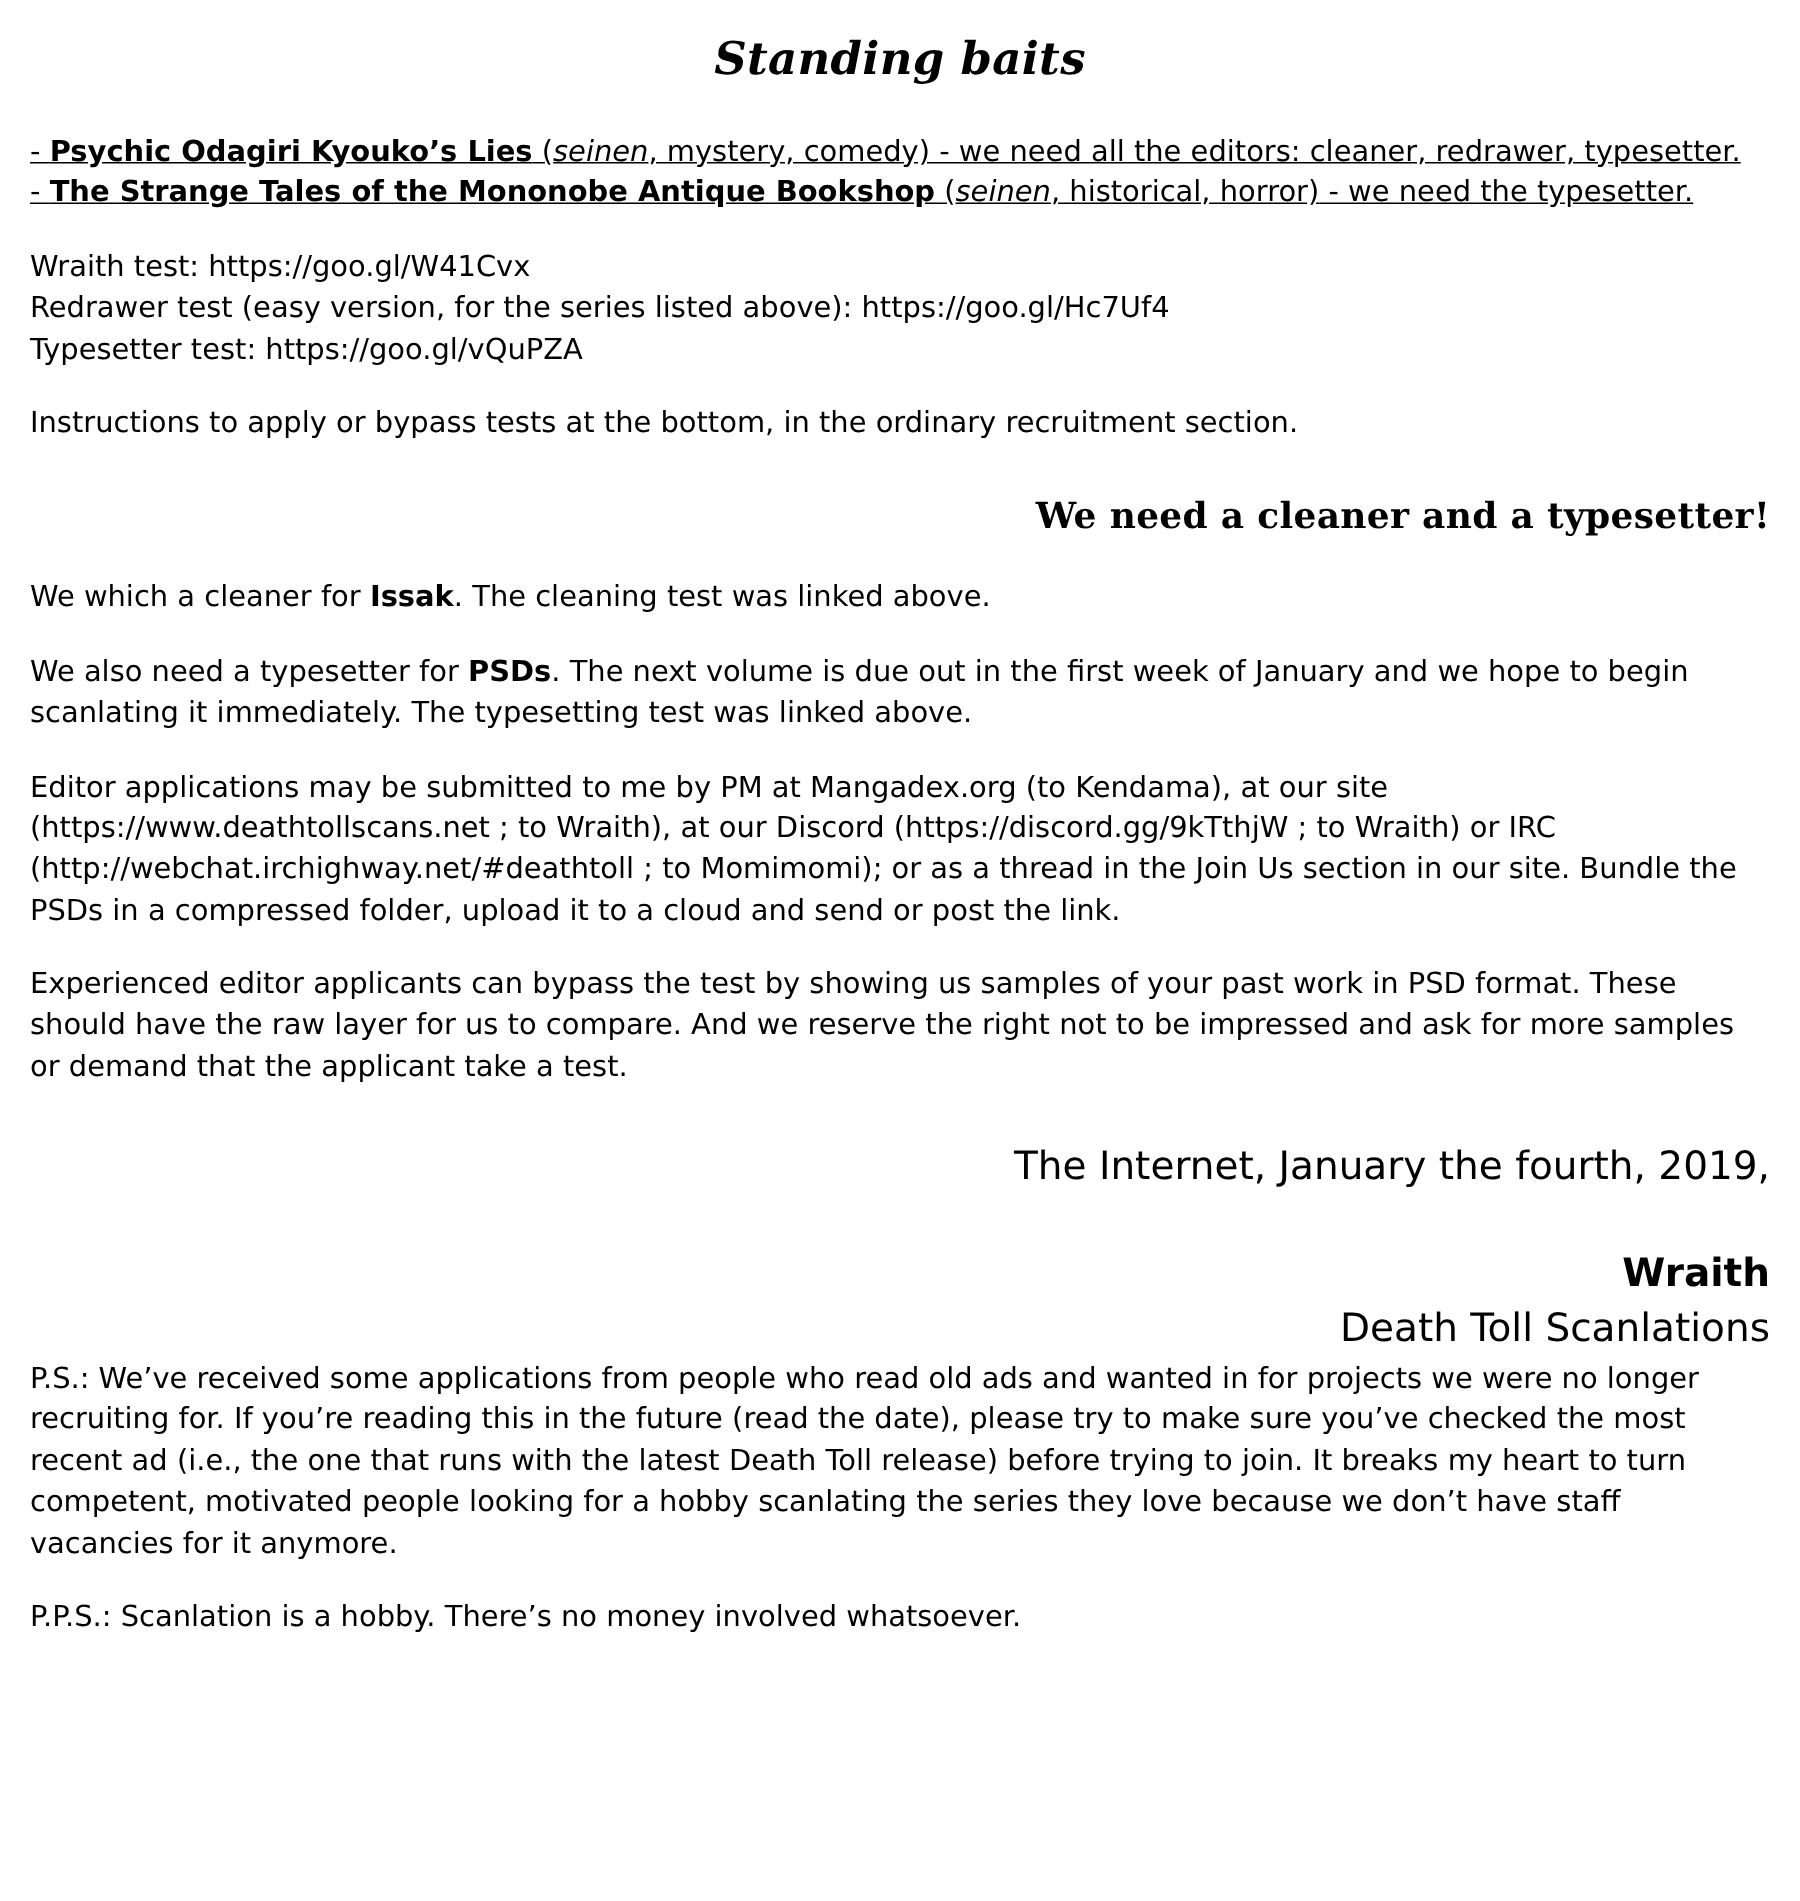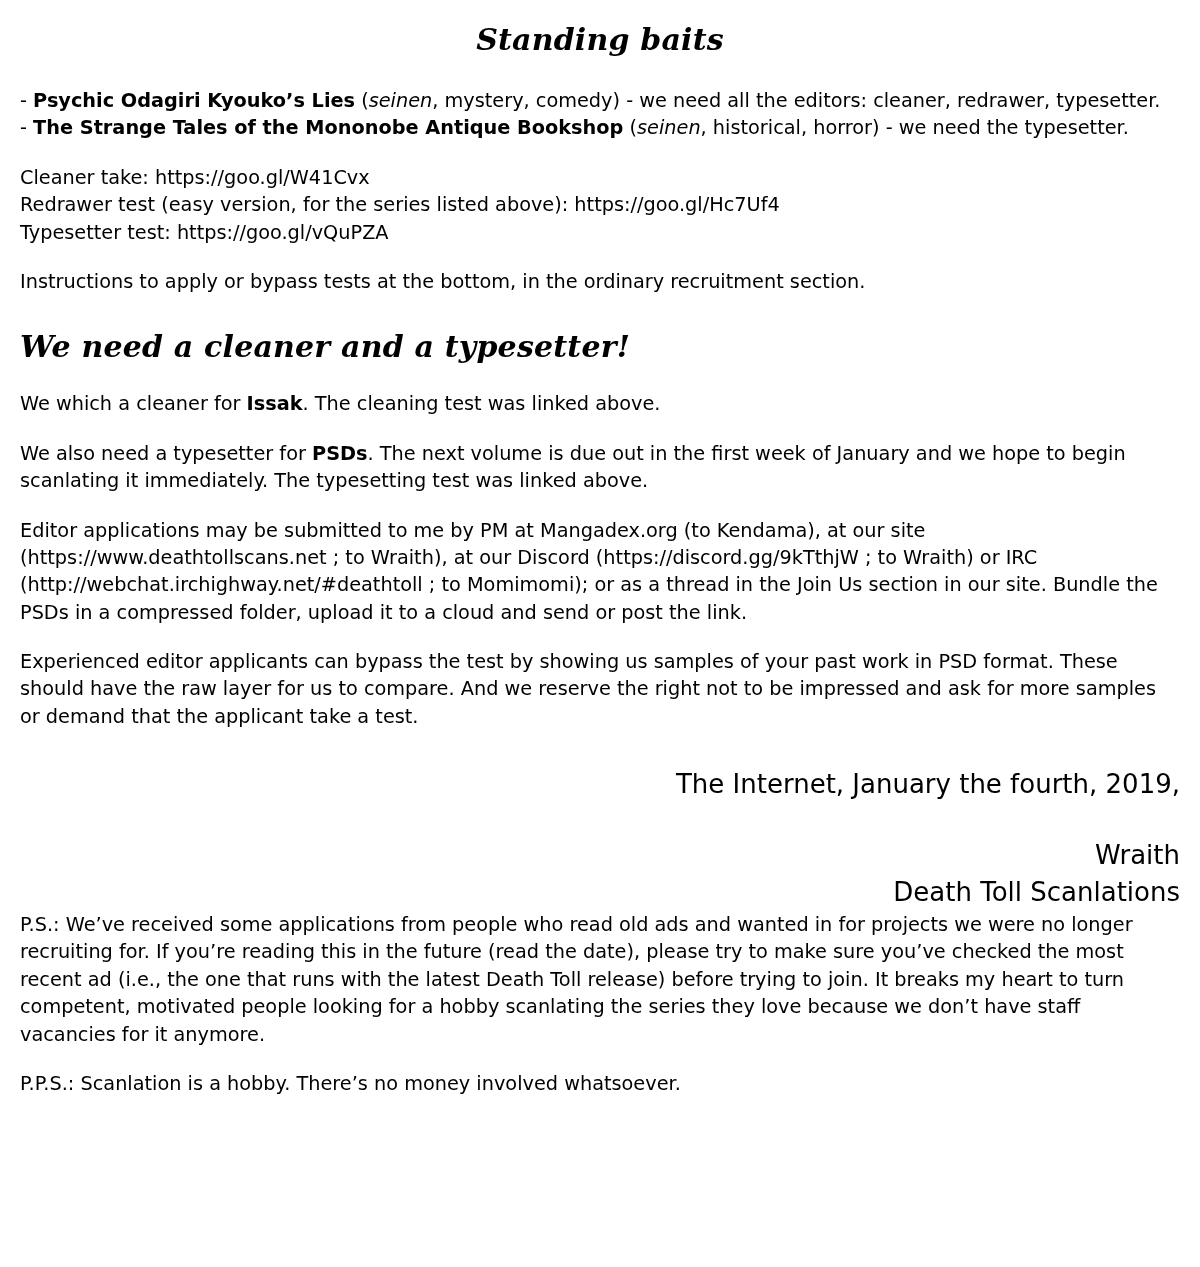--- a/index.html
+++ b/index.html
@@ -22,39 +22,39 @@
     font-family: "DejaVu Serif", serif;
     font-style: italic;
     font-weight: bold;
     font-size: 30px;
     text-align: center;
     margin: 8px 0 30px 0;
     letter-spacing: 0.2px;
   }
   h2.section-title {
     font-family: "DejaVu Serif", serif;
-    font-style: italic;
     font-weight: bold;
-    font-size: 30px;
-    text-align: left;
+    font-size: 24px;
+    text-align: right;
     margin: 34px 0 26px 0;
     letter-spacing: 0.2px;
   }
   p.para {
     font-family: "DejaVu Sans", sans-serif;
     font-size: 19.3px;
     line-height: 1.42;
     margin: 0 0 22px 0;
     text-align: left;
   }
   .list-line {
     font-family: "DejaVu Sans", sans-serif;
     font-size: 19.3px;
     line-height: 1.42;
     margin: 0;
+    text-decoration: underline;
   }
   .link-line {
     font-family: "DejaVu Sans", sans-serif;
     font-size: 19.3px;
     line-height: 1.42;
     margin: 0;
   }
   .block {
     margin: 0 0 22px 0;
   }
@@ -69,20 +69,21 @@
     font-size: 26px;
     line-height: 1.42;
     text-align: right;
     margin: 0;
   }
   .sign-date {
     margin: 36px 0 0 0;
   }
   .sign-name {
     margin: 34px 0 0 0;
+    font-weight: bold;
   }
   .sign-group {
     margin: 0 0 0 0;
   }
   .ps-block {
     margin-top: 38px;
   }
 </style>
 </head>
 <body>
@@ -95,21 +96,21 @@
   <div class="block">
     <div class="list-line">
       <span>- </span><b>Psychic Odagiri Kyouko’s Lies</b><span> (</span><i>seinen</i><span>, mystery, comedy)</span><span> - we need all the editors: cleaner, redrawer, typesetter.</span>
     </div>
     <div class="list-line">
       <span>- </span><b>The Strange Tales of the Mononobe Antique Bookshop</b><span> (</span><i>seinen</i><span>, historical, horror)</span><span> - we need the typesetter.</span>
     </div>
   </div>
 
   <div class="block">
-    <div class="link-line">Cleaner take: https://goo.gl/W41Cvx</div>
+    <div class="link-line">Wraith test: https://goo.gl/W41Cvx</div>
     <div class="link-line">Redrawer test (easy version, for the series listed above): https://goo.gl/Hc7Uf4</div>
     <div class="link-line">Typesetter test: https://goo.gl/vQuPZA</div>
   </div>
 
   <p class="para">Instructions to apply or bypass tests at the bottom, in the ordinary recruitment section.</p>
 
   <h2 class="section-title">We need a cleaner and a typesetter!</h2>
 
   <p class="para">
     <span>We which a cleaner for </span><b>Issak</b><span>. The cleaning test was linked above.</span>

